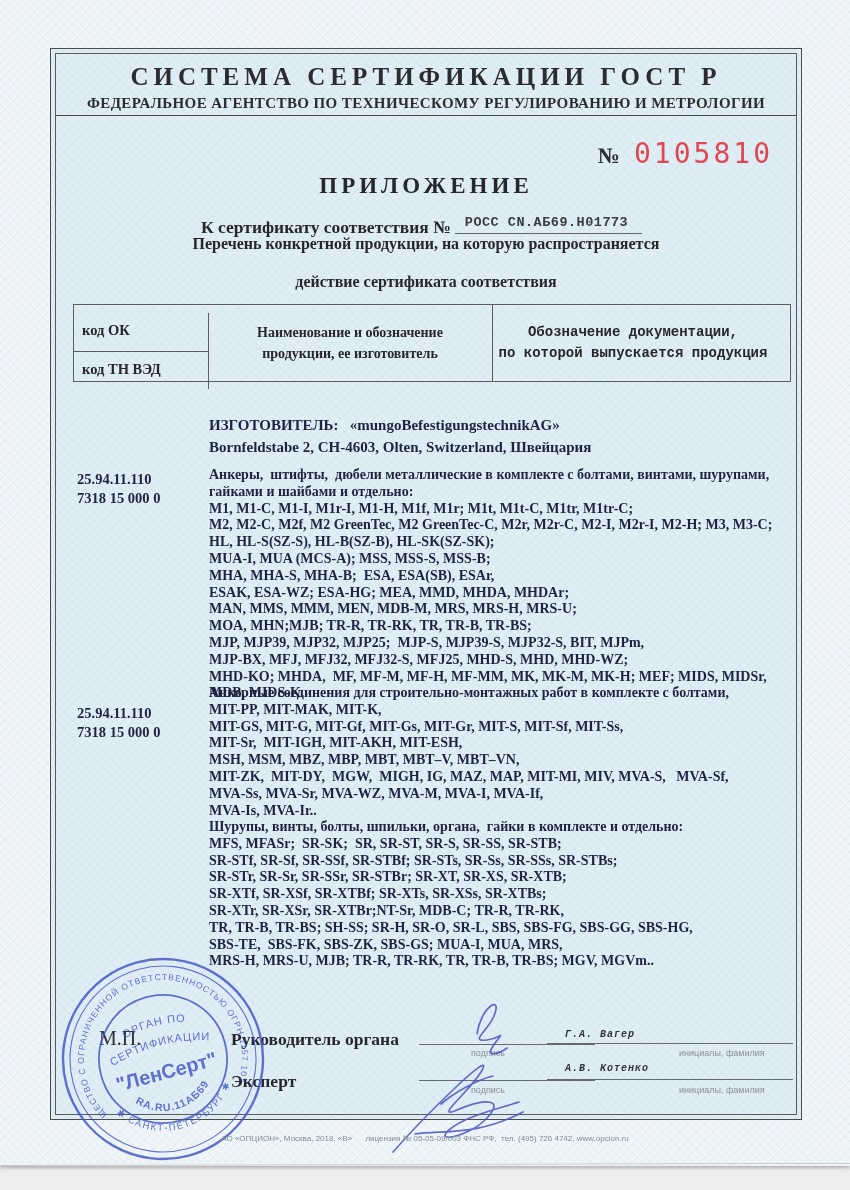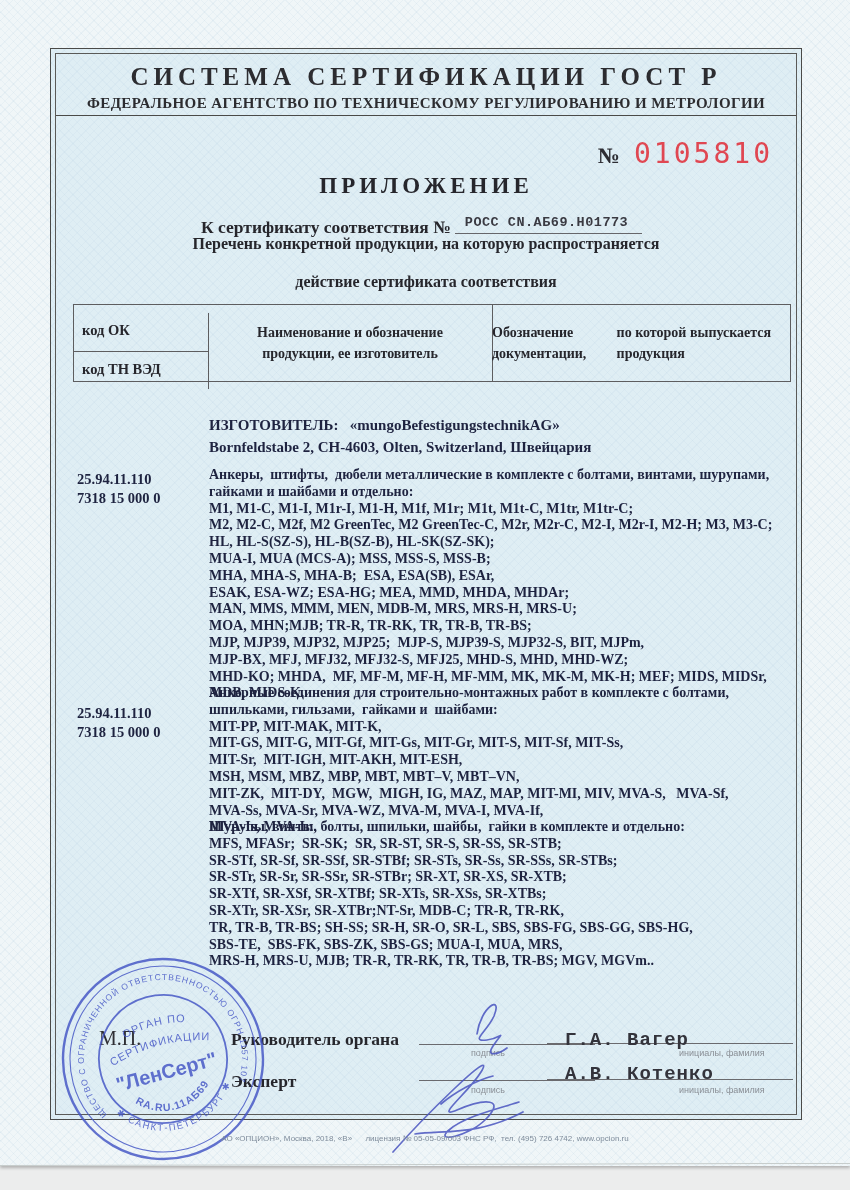--- a/index.html
+++ b/index.html
@@ -29,30 +29,30 @@
   .desc1{top:186px;font-size:16px;font-weight:bold;color:#26262c;}
   .desc2{top:224px;font-size:16px;font-weight:bold;color:#26262c;}
   .tbl{top:255px;left:22px;width:716px;height:76px;border:1.2px solid #5d5d5f;}
   .tbl .c1{position:absolute;left:0;top:8px;width:134px;height:100%;border-right:1.2px solid #5d5d5f;}
   .tbl .c1a{position:absolute;left:8px;top:9px;font-size:14.5px;font-weight:bold;color:#26262c;}
   .tbl .c1mid{position:absolute;left:0;right:0;top:38px;border-top:1.2px solid #5d5d5f;}
   .tbl .c1b{position:absolute;left:8px;top:48px;font-size:14.5px;font-weight:bold;color:#26262c;}
   .tbl .c2{position:absolute;left:134px;top:0;width:284px;height:100%;border-right:1.2px solid #5d5d5f;
     display:flex;flex-direction:column;justify-content:center;align-items:center;}
   .tbl .c3{position:absolute;left:418px;top:0;right:16px;height:100%;
-    display:flex;justify-content:center;align-items:center;}
-  .thl{font-size:14px;font-weight:bold;color:#26262c;line-height:21px;}
+    display:flex;flex-direction:column;justify-content:center;align-items:center;font-family:Liberation Mono, monospace;}
+  .thl{font-size:14px;font-weight:bold;color:#26262c;line-height:21px;text-align:center;}
   .mfr{left:158px;font-size:15px;font-weight:bold;color:#1e2340;white-space:pre-wrap;}
   .codecol{left:26px;width:130px;font-size:14.5px;font-weight:bold;color:#1e2340;line-height:19px;}
   .plines{left:158px;width:586px;font-size:14px;font-weight:bold;color:#1e2340;}
   .pline{line-height:16.8px;white-space:pre-wrap;}
   .foot-label{left:180px;font-size:17.5px;font-weight:bold;color:#26262c;white-space:nowrap;}
   .sigline{border-bottom:1px solid #6a6a6e;}
   .caption{font-size:9px;color:#8a8f96;font-family:"Liberation Sans",sans-serif;}
-  .name{font-family:"Liberation Mono",monospace;font-size:19px;font-weight:bold;color:#33333b;letter-spacing:1px;white-space:nowrap;}
+  .name{font-family:"Liberation Mono",monospace;font-size:10px;font-weight:bold;color:#33333b;letter-spacing:1px;white-space:nowrap;font-style:italic;}
   .mp{left:48px;top:978px;font-size:20px;color:#2e2e34;}
   .fineprint{position:absolute;top:1134px;left:0;right:0;text-align:center;
     font-family:"Liberation Sans",sans-serif;font-size:8px;color:#7f8c9b;white-space:pre;}
   .paper-edge{position:absolute;left:0;top:1164px;width:850px;border-top:1px solid #c7cdcc;transform:rotate(-.15deg);}
   .stamp-svg{left:6px;top:904px;opacity:.82;}
   .sig-svg{left:330px;top:935px;opacity:.85;}
   svg text{font-family:"Liberation Sans",sans-serif;}
 </style>
 </head>
 <body>
@@ -119,32 +119,31 @@
         <div class="pline">MHD-KO; MHDA,  MF, MF-M, MF-H, MF-MM, MK, MK-M, MK-H; MEF; MIDS, MIDSr,</div>
         <div class="pline">MDB, MIDS-K.</div>
       </div>
 
     <div class="abs codecol" style="top:655px;">
       <div>25.94.11.110</div>
       <div>7318 15 000 0</div>
     </div>
     <div class="abs plines" style="top:636px;">
         <div class="pline">Анкерные соединения для строительно-монтажных работ в комплекте с болтами,</div>
-        <div class="pline">шпильками, гильзами,  гайками и  шайбами:</div>
         <div class="pline">MIT-PP, MIT-MAK, MIT-K,</div>
         <div class="pline">MIT-GS, MIT-G, MIT-Gf, MIT-Gs, MIT-Gr, MIT-S, MIT-Sf, MIT-Ss,</div>
         <div class="pline">MIT-Sr,  MIT-IGH, MIT-AKH, MIT-ESH,</div>
         <div class="pline">MSH, MSM, MBZ, MBP, MBT, MBT–V, MBT–VN,</div>
         <div class="pline">MIT-ZK,  MIT-DY,  MGW,  MIGH, IG, MAZ, MAP, MIT-MI, MIV, MVA-S,   MVA-Sf,</div>
         <div class="pline">MVA-Ss, MVA-Sr, MVA-WZ, MVA-M, MVA-I, MVA-If,</div>
         <div class="pline">MVA-Is, MVA-Ir..</div>
       </div>
 
     <div class="abs plines" style="top:770px;">
-        <div class="pline">Шурупы, винты, болты, шпильки, шайбы,  гайки в комплекте и отдельно:</div>
+        <div class="pline">Шурупы, винты, болты, шпильки, органа,  гайки в комплекте и отдельно:</div>
         <div class="pline">MFS, MFASr;  SR-SK;  SR, SR-ST, SR-S, SR-SS, SR-STB;</div>
         <div class="pline">SR-STf, SR-Sf, SR-SSf, SR-STBf; SR-STs, SR-Ss, SR-SSs, SR-STBs;</div>
         <div class="pline">SR-STr, SR-Sr, SR-SSr, SR-STBr; SR-XT, SR-XS, SR-XTB;</div>
         <div class="pline">SR-XTf, SR-XSf, SR-XTBf; SR-XTs, SR-XSs, SR-XTBs;</div>
         <div class="pline">SR-XTr, SR-XSr, SR-XTBr;NT-Sr, MDB-C; TR-R, TR-RK,</div>
         <div class="pline">TR, TR-B, TR-BS; SH-SS; SR-H, SR-O, SR-L, SBS, SBS-FG, SBS-GG, SBS-HG,</div>
         <div class="pline">SBS-TE,  SBS-FK, SBS-ZK, SBS-GS; MUA-I, MUA, MRS,</div>
         <div class="pline">MRS-H, MRS-U, MJB; TR-R, TR-RK, TR, TR-B, TR-BS; MGV, MGVm..</div>
       </div>
 

